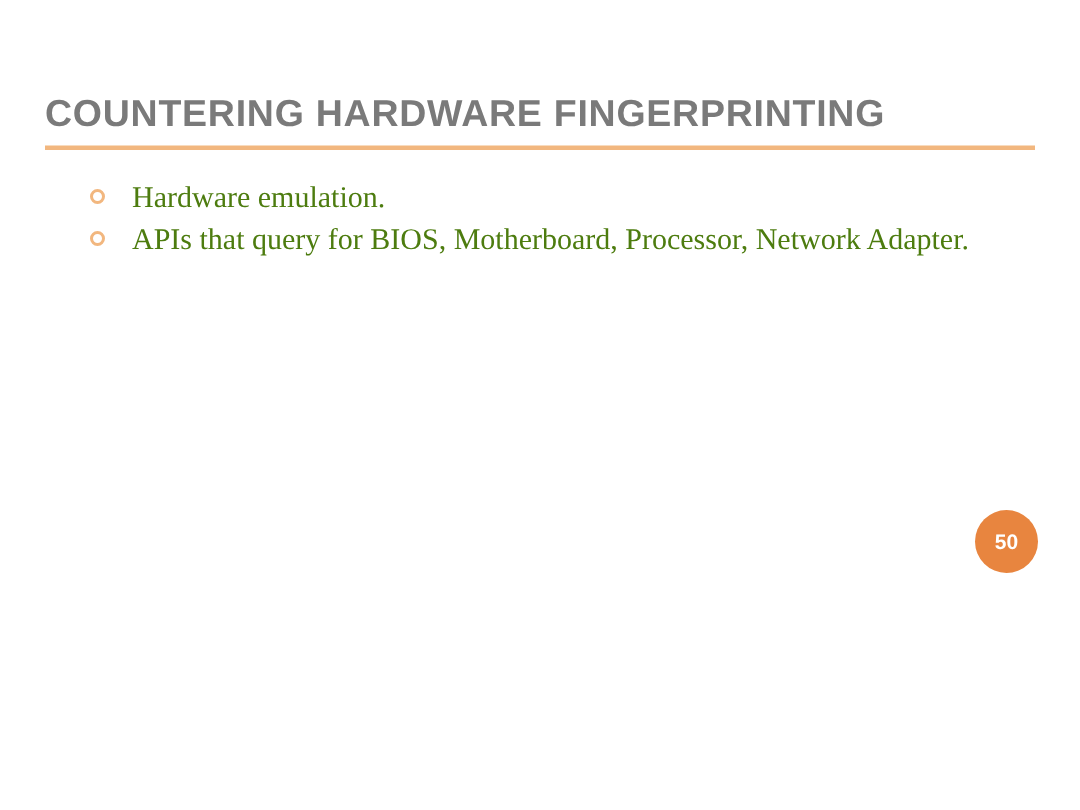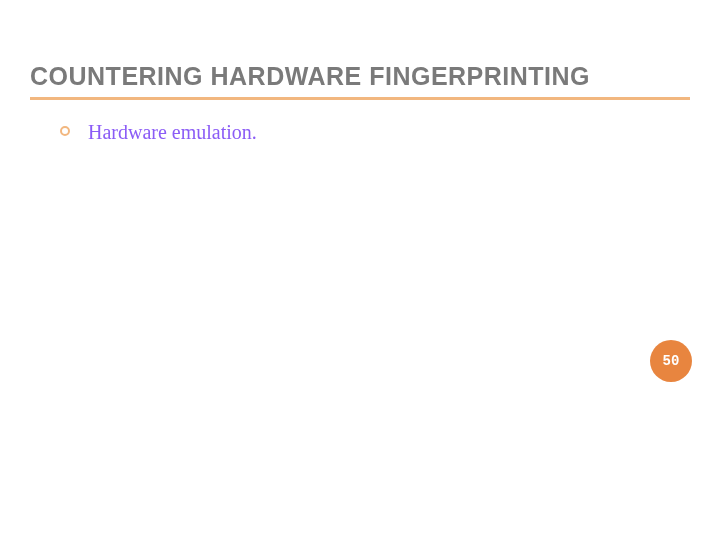--- a/index.html
+++ b/index.html
@@ -32,21 +32,21 @@
     letter-spacing: 0.5px;
     color: #7a7a7a;
     margin: 0;
   }
   .body {
     position: absolute;
     left: 60px;
     right: 45px;
     top: 120px;
     font-size: 20px;
-    color: #8b5cf6;
+    color: #4d7c0f;
     line-height: 1.28;
   }
   ul.bullets {
     list-style: none;
     margin: 0;
     padding: 0;
   }
   ul.bullets > li {
     position: relative;
     padding-left: 28px;
@@ -66,40 +66,41 @@
   }
   .pagenum {
     position: absolute;
     right: 28px;
     bottom: 30px;
     width: 42px;
     height: 42px;
     border-radius: 50%;
     background: #e8853f;
     color: #ffffff;
-    font-family: Liberation Mono, monospace;
+    font-family: Liberation Sans, sans-serif;
     font-weight: 700;
     font-size: 14px;
     display: flex;
     align-items: center;
     justify-content: center;
   }
 </style>
 </head>
 <body>
 
 <div class="slide">
 
   <div class="title-wrap">
     <h1 class="title">COUNTERING HARDWARE FINGERPRINTING</h1>
   </div>
 
   <div class="body">
     <ul class="bullets">
       <li><span>Hardware emulation.</span></li>
+      <li><span>APIs that query for BIOS, Motherboard, Processor, Network Adapter.</span></li>
     </ul>
   </div>
 
   <div class="pagenum">
     <span>50</span>
   </div>
 
 </div>
 
 </body></html>

